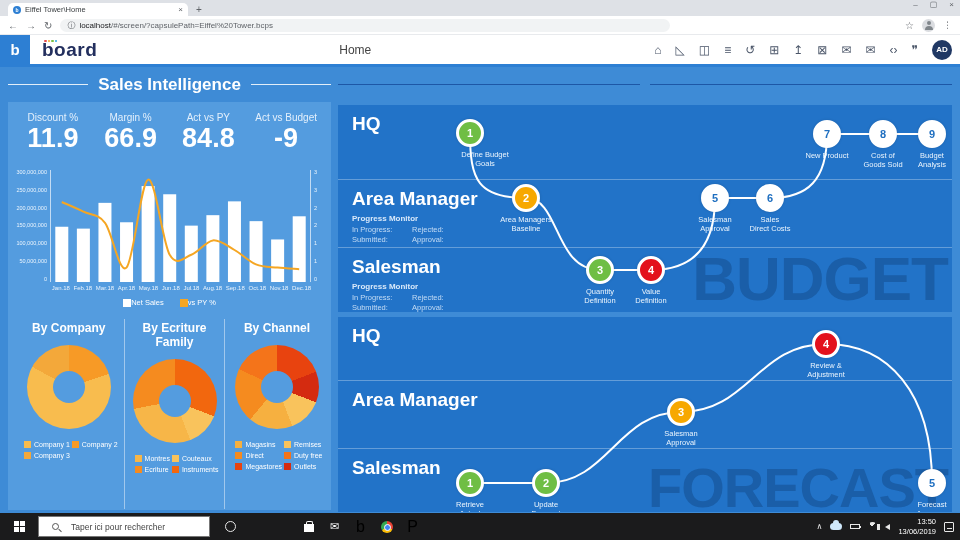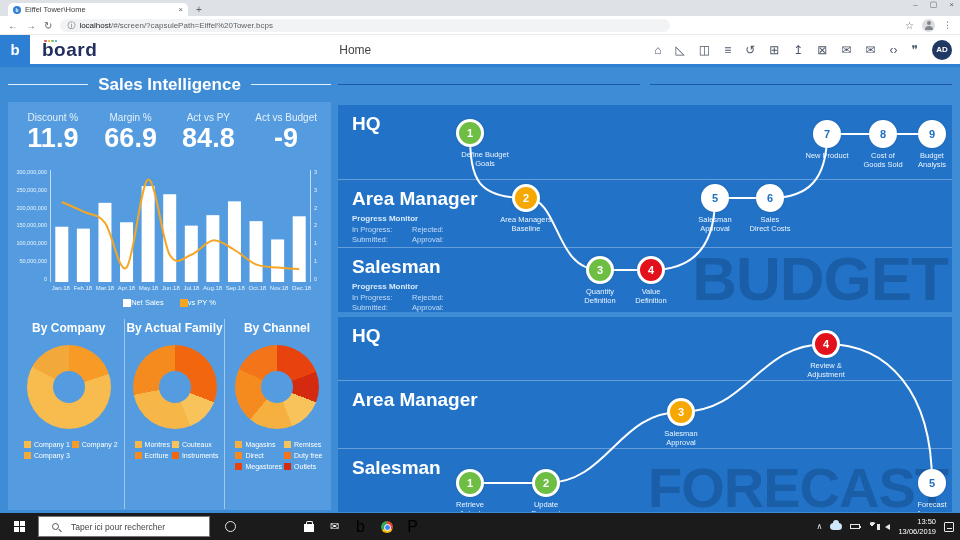--- a/index.html
+++ b/index.html
@@ -302,21 +302,21 @@
                 <i style="background: rgb(247, 154, 38);"></i>
                 <span>Company 2</span>
               </div>
               <div class="dleg-item">
                 <i style="background: rgb(243, 168, 58);"></i>
                 <span>Company 3</span>
               </div>
             </div>
           </div>
           <div class="donut-col">
-            <div class="donut-title">By Actual Family</div>
+            <div class="donut-title">By Ecriture Family</div>
             <div class="donut" style="background: conic-gradient(rgb(242, 103, 14) 0%, rgb(242, 103, 14) 31%, rgb(249, 195, 92) 31%, rgb(249, 195, 92) 44%, rgb(247, 182, 72) 44%, rgb(247, 182, 72) 72%, rgb(245, 139, 31) 72%, rgb(245, 139, 31) 100%);"></div>
             <div class="donut-legend">
               <div class="dleg-item">
                 <i style="background: rgb(247, 182, 72);"></i>
                 <span>Montres</span>
               </div>
               <div class="dleg-item">
                 <i style="background: rgb(249, 195, 92);"></i>
                 <span>Couteaux</span>
               </div>

